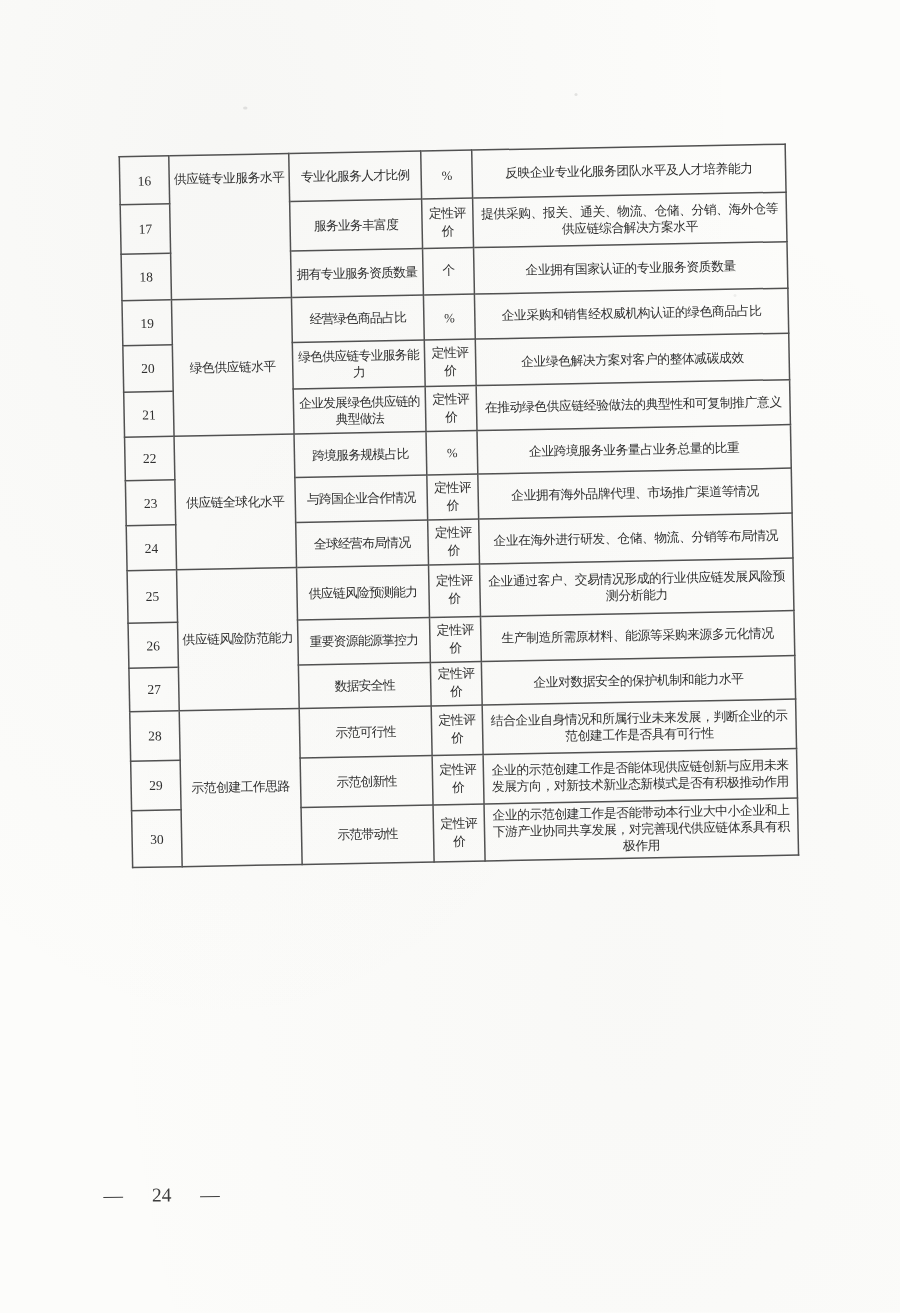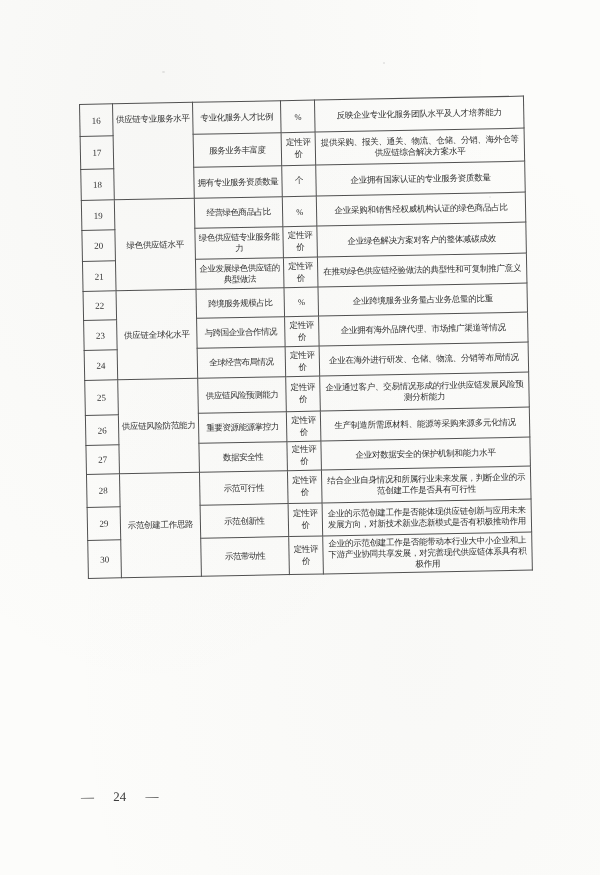--- a/index.html
+++ b/index.html
@@ -43,21 +43,21 @@
   .c-no   { font-size: 9px; }
   .c-cat  { font-size: 8.5px; letter-spacing: -0.3px; line-height: 11px; }
   .c-cat.top { vertical-align: top; padding-top: 10px; }
   .c-ind  { font-size: 8.5px; letter-spacing: -0.45px; line-height: 11px; padding: 1px; }
   .c-unit { font-size: 8.5px; letter-spacing: -0.3px; }
   .c-desc {
     font-size: 8.5px; letter-spacing: -0.25px; line-height: 11px;
     text-align: left; padding: 2px 2px 2px 4px; color: #2b2b2b;
   }
   .footer {
-    position: absolute; left: 81px; top: 789px;
+    position: absolute; left: 69px; top: 789px;
     font-size: 13px; color: #3d3d3d;
     word-spacing: 16px;
     transform: rotate(-0.4deg);
   }
 </style>
 </head>
 <body>
 
 <div class="page">
 

